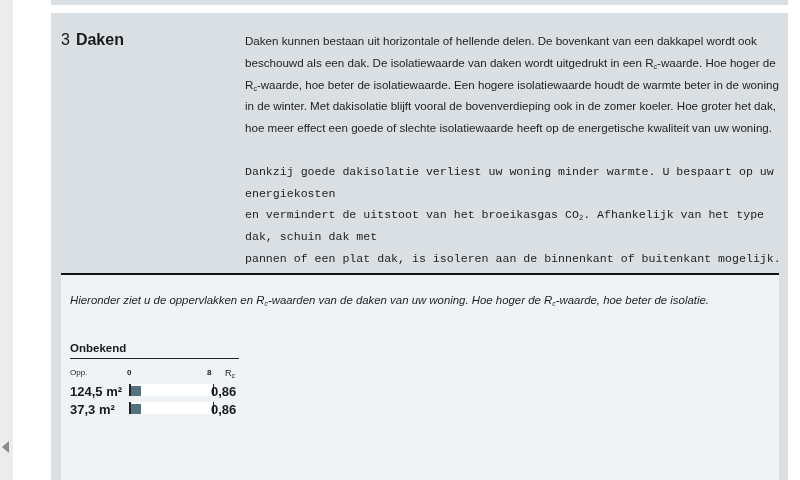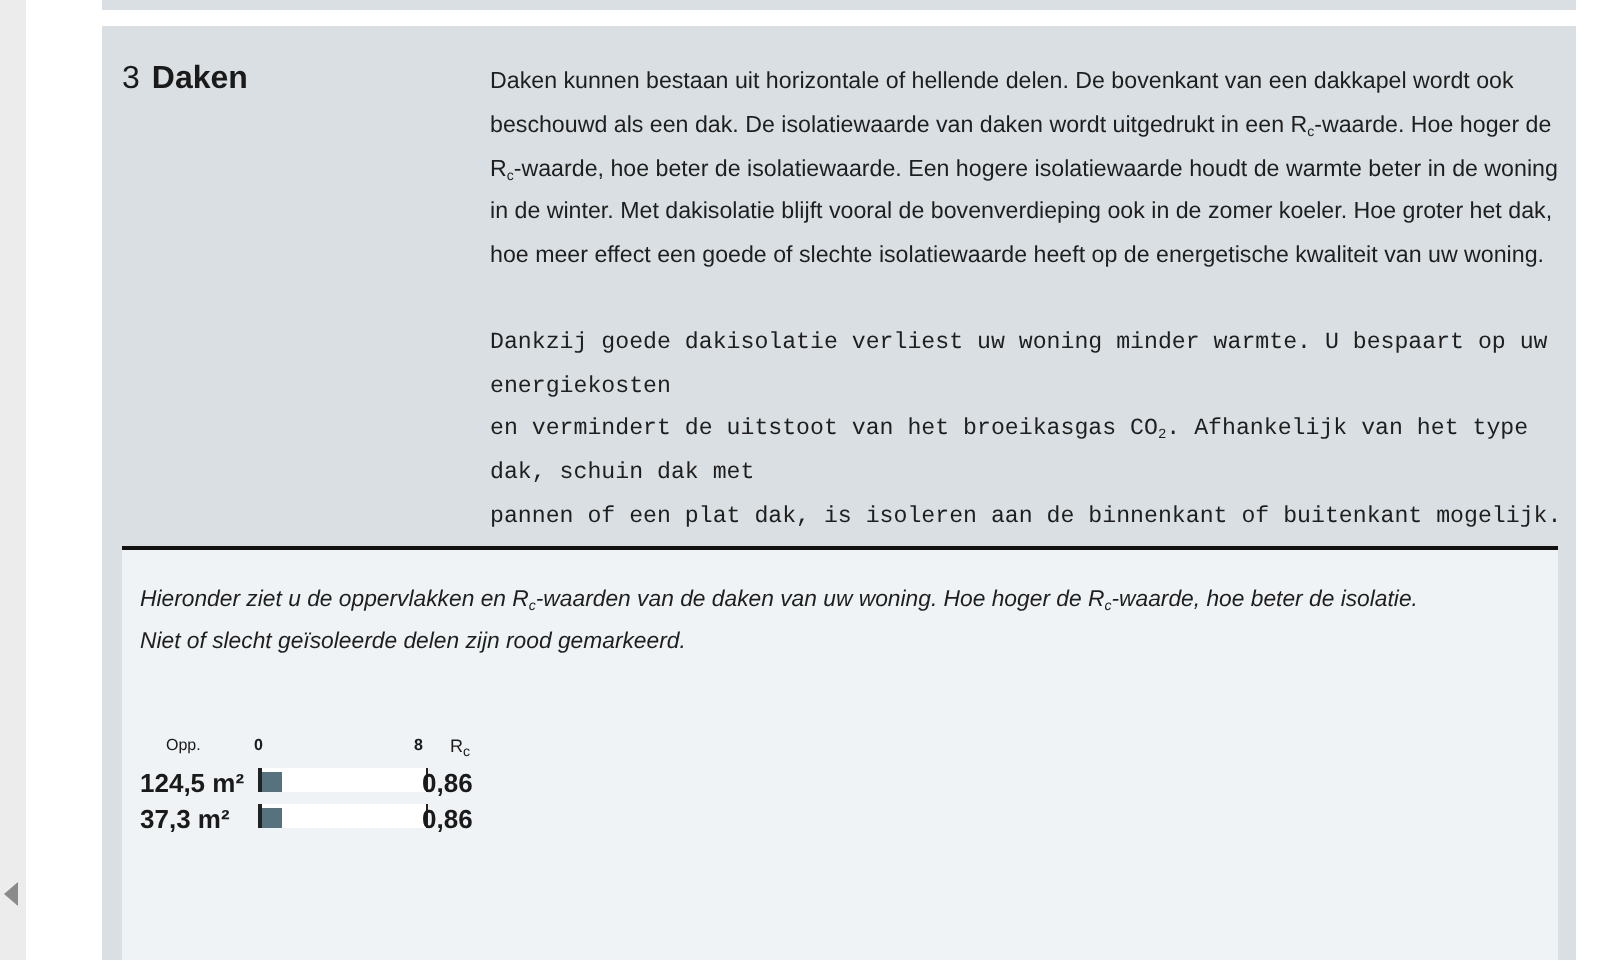--- a/index.html
+++ b/index.html
@@ -38,21 +38,21 @@
     font-size:11.4px; line-height:21px; font-style:italic; color:#1e1e1e;
   }
   .panel-note p { margin:0; }
   .group-title {
     position:absolute; left:9px; top:67px; width:169px;
     font-size:11.5px; font-weight:bold; padding-bottom:4px;
     border-bottom:1px solid #222;
   }
   .rc-table { position:absolute; left:9px; top:93px; width:190px; }
   .hdr { position:relative; height:14px; font-size:8px; }
-  .hdr .opp { position:absolute; left:13px; top:0; }
+  .hdr .opp { position:absolute; left:0; top:0; }
   .hdr .zero { position:absolute; left:57px; top:0; font-weight:bold; }
   .hdr .eight { position:absolute; left:137px; top:0; font-weight:bold; }
   .hdr .rc { position:absolute; left:155px; top:0; font-size:9px; }
   .row { position:relative; height:18px; font-size:13px; font-weight:bold; }
   .row .area { position:absolute; left:0; top:2px; }
   .row .bar {
     position:absolute; left:59px; top:2px; width:82px; height:12px;
     background:#ffffff; border-left:2px solid #222; border-right:1.5px solid #222;
   }
   .row .fill { position:absolute; left:0; top:2px; height:10px; background:#56727f; border:0; }
@@ -73,23 +73,23 @@
   </div>
 
   <div class="intro">
     <p>Daken kunnen bestaan uit horizontale of hellende delen. De bovenkant van een dakkapel wordt ook beschouwd als een dak. De isolatiewaarde van daken wordt uitgedrukt in een R<sub>c</sub>-waarde. Hoe hoger de R<sub>c</sub>-waarde, hoe beter de isolatiewaarde. Een hogere isolatiewaarde houdt de warmte beter in de woning in de winter. Met dakisolatie blijft vooral de bovenverdieping ook in de zomer koeler. Hoe groter het dak, hoe meer effect een goede of slechte isolatiewaarde heeft op de energetische kwaliteit van uw woning.</p>
     <p>Dankzij goede dakisolatie verliest uw woning minder warmte. U bespaart op uw energiekosten<br>en vermindert de uitstoot van het broeikasgas CO<sub>2</sub>. Afhankelijk van het type dak, schuin dak met<br>pannen of een plat dak, is isoleren aan de binnenkant of buitenkant mogelijk. Het juiste gebruik<br>van dampremmende folie is daarbij een middel om vocht en houtrot in het dak te voorkomen. Als uw<br>dakbedekking aan vernieuwing toe is, neem dan direct de isolatie mee, en isoleer het dak meteen<br>richting de streefwaarde (R<sub>c</sub>&nbsp; 8,0 m²K/W).</p>
   </div>
 
   <div class="panel">
     <div class="panel-note">
       <p>Hieronder ziet u de oppervlakken en R<sub>c</sub>-waarden van de daken van uw woning. Hoe hoger de R<sub>c</sub>-waarde, hoe beter de isolatie.</p>
-      <p>Niet of slecht geïsoleerde delen zijn rood gemarkeerd.</p>
     </div>
 
+    <div class="group-title">Onbekend</div>
 
     <div class="rc-table">
       <div class="hdr">
         <span class="opp">Opp.</span>
         <span class="zero">0</span>
         <span class="eight">8</span>
         <span class="rc">R<sub>c</sub></span>
       </div>
       <div class="row">
         <span class="area">124,5 m²</span>

